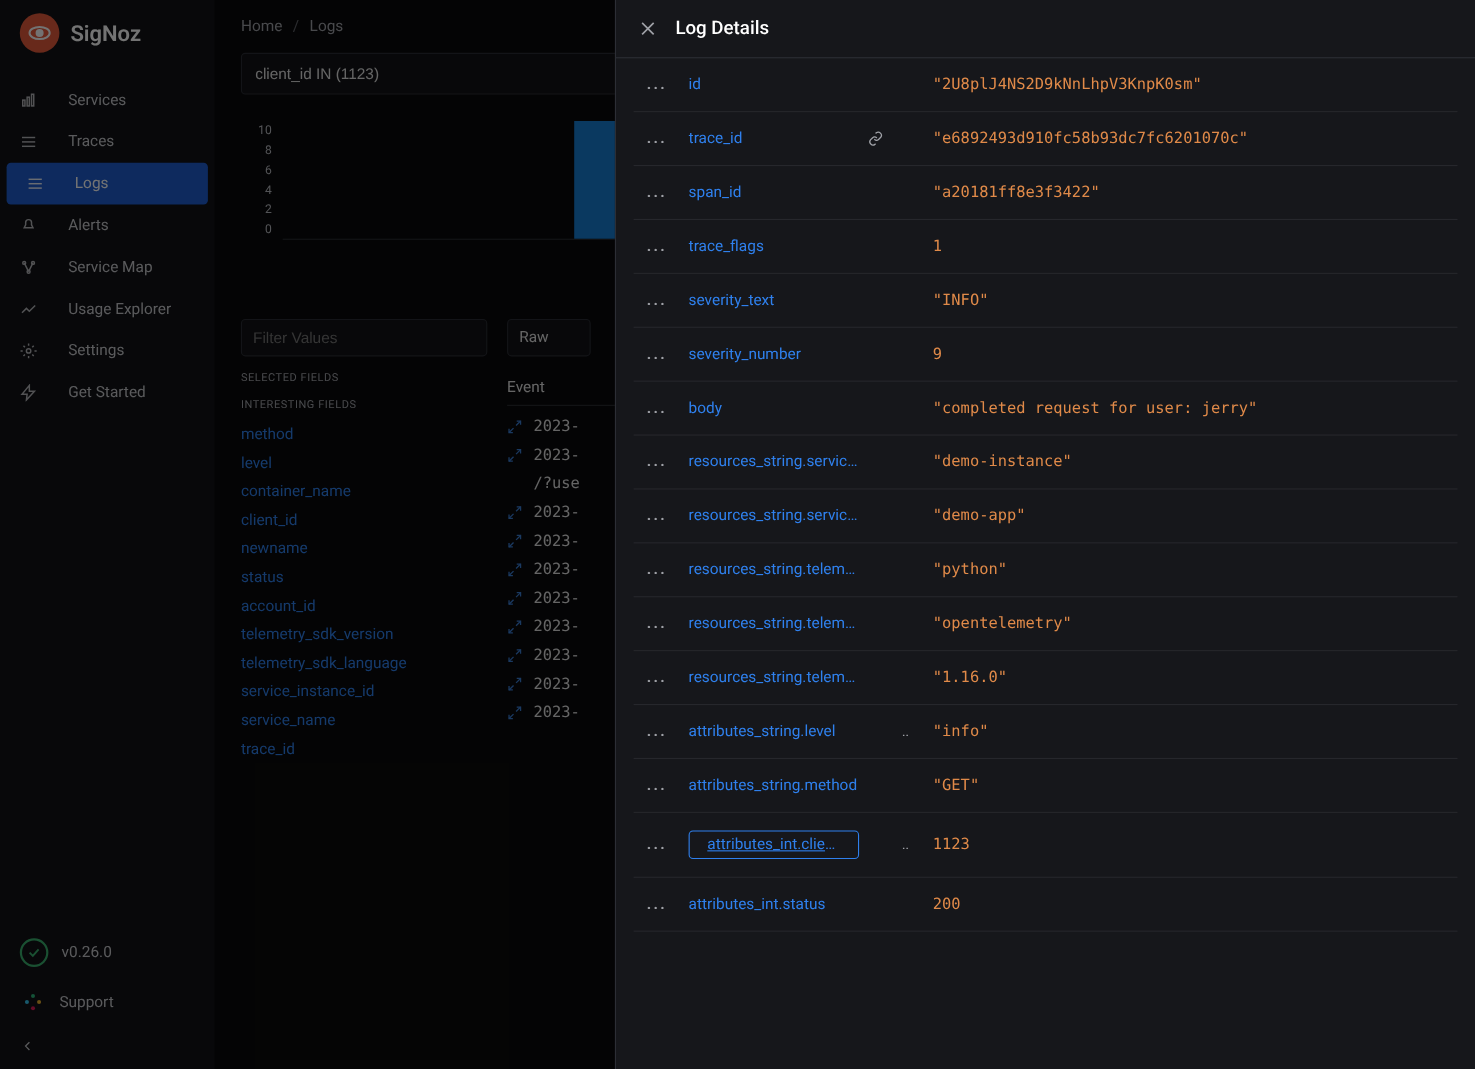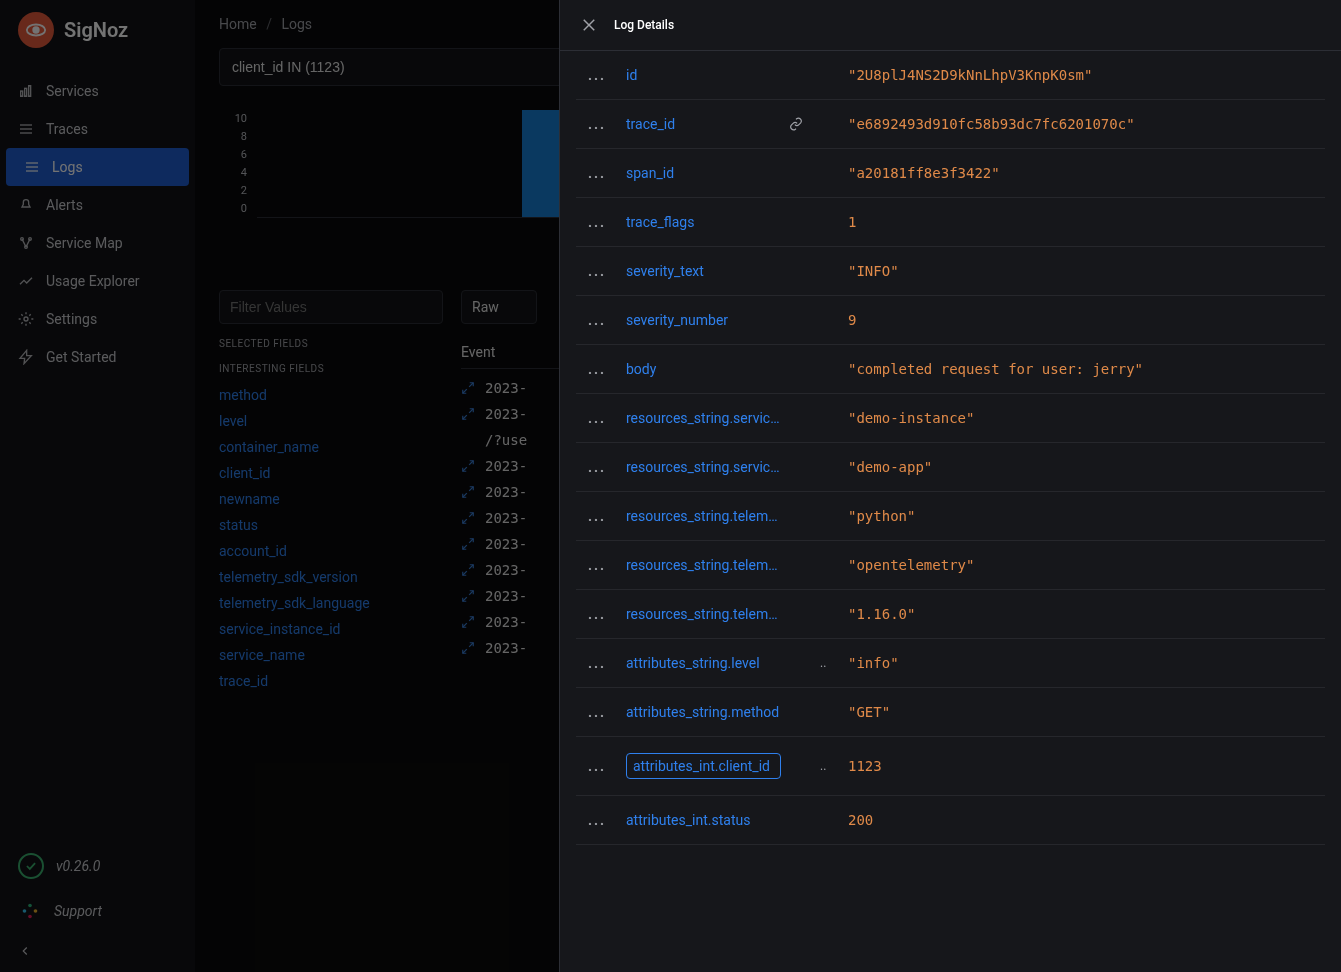--- a/index.html
+++ b/index.html
@@ -26,28 +26,28 @@
   display: flex; align-items: center; gap: 10px;
   padding: 12px 18px 24px;
 }
 .logo-eye {
   width: 36px; height: 36px; border-radius: 50%;
   background: #e65c3c; display:flex; align-items:center; justify-content:center;
 }
 .logo-eye svg { width: 22px; height: 22px; }
 .brand { font-size: 20px; font-weight: 600; color:#fff; }
 .nav-item {
-  display:flex; align-items:center; gap:12px;
+  display:flex; align-items:center; gap:28px;
   padding: 11px 18px; font-size:14px; color:#c7c8cc; cursor:pointer;
 }
 .nav-item.active { background:#1f5ed1; color:#fff; margin:0 6px; border-radius:4px; }
 .nav-icon { width:16px; height:16px; display:flex; align-items:center; justify-content:center; opacity:0.9;}
 .sidebar-bottom { margin-top:auto; }
 .version-row, .support-row {
-  display:flex; align-items:center; gap:12px; padding:10px 18px; font-size:14px; color:#c7c8cc;font-style:italic;
+  display:flex; align-items:center; gap:12px; padding:10px 18px; font-size:14px; color:#c7c8cc;
 }
 .checkmark-circle {
   width:26px; height:26px; border:2px solid #3bb26f; border-radius:50%;
   display:flex; align-items:center; justify-content:center; color:#3bb26f;
 }
 .slack-icon { width:24px; height:24px; display:flex; align-items:center; justify-content:center; font-size:18px;}
 .collapse-row { padding:10px 18px; color:#c7c8cc; }
 .main { flex:1; background:#0a0a0c; position:relative; overflow:hidden; }
 .breadcrumb { padding:16px 24px; color:#a0a2a8; font-size:14px;}
 .breadcrumb .sep { margin:0 6px; color:#606268;}
@@ -83,31 +83,31 @@
 .overlay-dim {
   position:absolute; inset:0; background:rgba(0,0,0,0.55); z-index:5;
 }
 .log-details {
   position:absolute; top:0; right:0; bottom:0; width:782px;
   background:#16171b; z-index:10; display:flex; flex-direction:column;
   border-left:1px solid #2c2e35;
 }
 .ld-header {
   display:flex; align-items:center; gap:16px; padding:16px 20px;
-  border-bottom:1px solid #2c2e35; font-size:12px; font-weight:500; color:#fff;
+  border-bottom:1px solid #2c2e35; font-size:17px; font-weight:500; color:#fff;
 }
 .close-btn { width:18px; height:18px; color:#a0a2a8; cursor:pointer;}
 .ld-body { flex:1; overflow-y:auto; padding:0 16px 16px;}
 .attr-row {
   display:flex; align-items:center; gap:14px; padding:16px 12px;
   border-bottom:1px solid #26272c; font-size:14px;
 }
 .attr-dots { width:24px; color:#a0a2a8; font-weight:bold; letter-spacing:2px; cursor:pointer;}
 .attr-key { width:155px; color:#2f80ed; cursor:pointer; white-space:nowrap; overflow:hidden; text-overflow:ellipsis;}
-.attr-key.highlighted { border:1.5px solid #2f80ed; border-radius:4px; padding:4px 6px;}
+.attr-key.highlighted { border:1.5px solid #2f80ed; border-radius:4px; padding:4px 16px;text-decoration:underline;}
 .attr-extra { width:14px; color:#a0a2a8; font-size:12px;}
 .attr-val { color:#e08a49; font-family:ui-monospace,Menlo,monospace;}
 .link-icon { width:14px; height:14px; display:inline-flex; align-items:center; color:#a0a2a8; margin-left:8px; cursor:pointer;}
 .key-wrap { display:flex; align-items:center; width:180px;}
 ::-webkit-scrollbar{ width:8px;} ::-webkit-scrollbar-thumb{background:#2c2e35;border-radius:4px;}
 </style>
 </head>
 <body>
 
 <div class="app-root">

